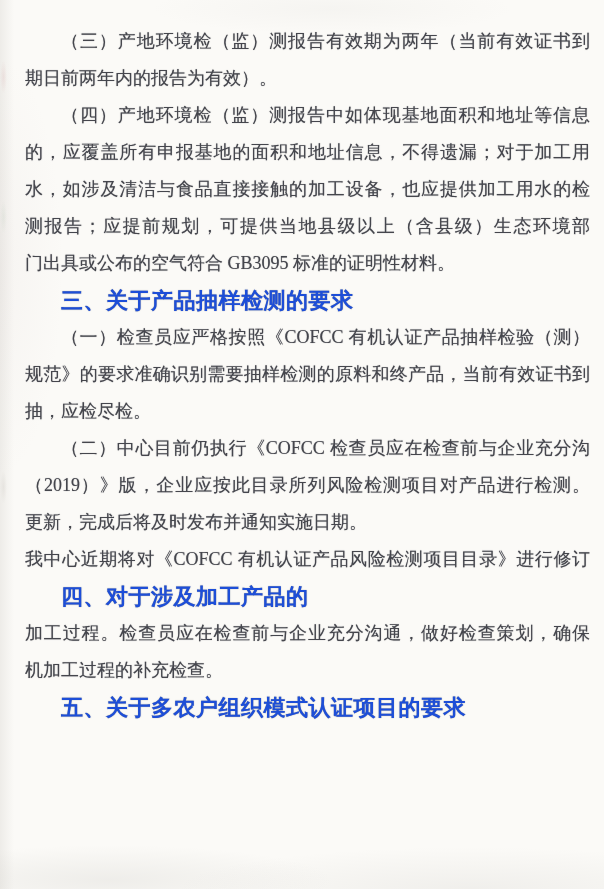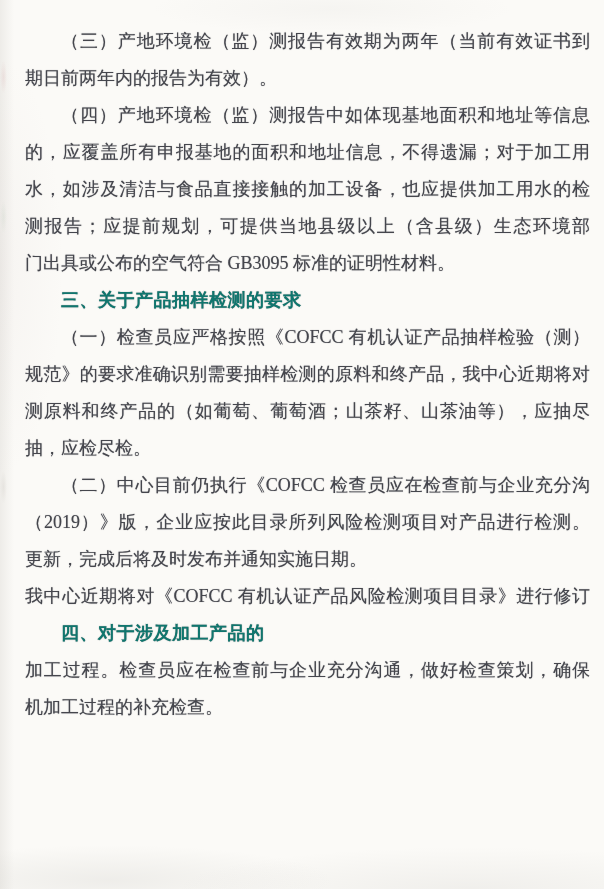--- a/index.html
+++ b/index.html
@@ -34,23 +34,23 @@
   }
   .just {
     text-align: justify;
     text-align-last: justify;
     text-justify: inter-character;
   }
   .indent { padding-left: 36px; }
   .heading {
     font-family: "Liberation Sans", "DejaVu Sans", sans-serif;
     font-weight: 700;
-    font-size: 18px;
+    font-size: 22px;
     letter-spacing: 0.5px;
-    color: #0f766e;
+    color: #1d4ed8;
     text-shadow: 0 0 1px rgba(52,53,58,0.6);
     padding-left: 36px;
   }
   .edge-smudge {
     position: absolute;
     left: 0;
     width: 7px;
     height: 34px;
     border-radius: 50%;
     background: radial-gradient(ellipse at center, rgba(215,170,170,0.22), rgba(215,170,170,0) 70%);
@@ -70,23 +70,23 @@
 
   <div class="line indent just">（三）产地环境检（监）测报告有效期为两年（当前有效证书到</div>
   <div class="line">期日前两年内的报告为有效）。</div>
   <div class="line indent just">（四）产地环境检（监）测报告中如体现基地面积和地址等信息</div>
   <div class="line just">的，应覆盖所有申报基地的面积和地址信息，不得遗漏；对于加工用</div>
   <div class="line just">水，如涉及清洁与食品直接接触的加工设备，也应提供加工用水的检</div>
   <div class="line just">测报告；应提前规划，可提供当地县级以上（含县级）生态环境部</div>
   <div class="line">门出具或公布的空气符合 GB3095 标准的证明性材料。</div>
   <div class="line heading">三、关于产品抽样检测的要求</div>
   <div class="line indent just">（一）检查员应严格按照《COFCC 有机认证产品抽样检验（测）</div>
-  <div class="line just">规范》的要求准确识别需要抽样检测的原料和终产品，我中心近期将对</div>
-  <div class="line just">测原料和终产品的（如葡萄、葡萄酒；山茶籽、山茶油等），应抽尽</div>
+  <div class="line just">规范》的要求准确识别需要抽样检测的原料和终产品，当前有效证书到</div>
   <div class="line">抽，应检尽检。</div>
   <div class="line indent just">（二）中心目前仍执行《COFCC 检查员应在检查前与企业充分沟通</div>
   <div class="line just">（2019）》版，企业应按此目录所列风险检测项目对产品进行检测。</div>
   <div class="line">更新，完成后将及时发布并通知实施日期。</div>
   <div class="line just">我中心近期将对《COFCC 有机认证产品风险检测项目目录》进行修订</div>
   <div class="line heading">四、对于涉及加工产品的</div>
   <div class="line just">加工过程。检查员应在检查前与企业充分沟通，做好检查策划，确保</div>
   <div class="line">机加工过程的补充检查。</div>
+  <div class="line heading">五、关于多农户组织模式认证项目的要求</div>
 </div>
 
 </body></html>

